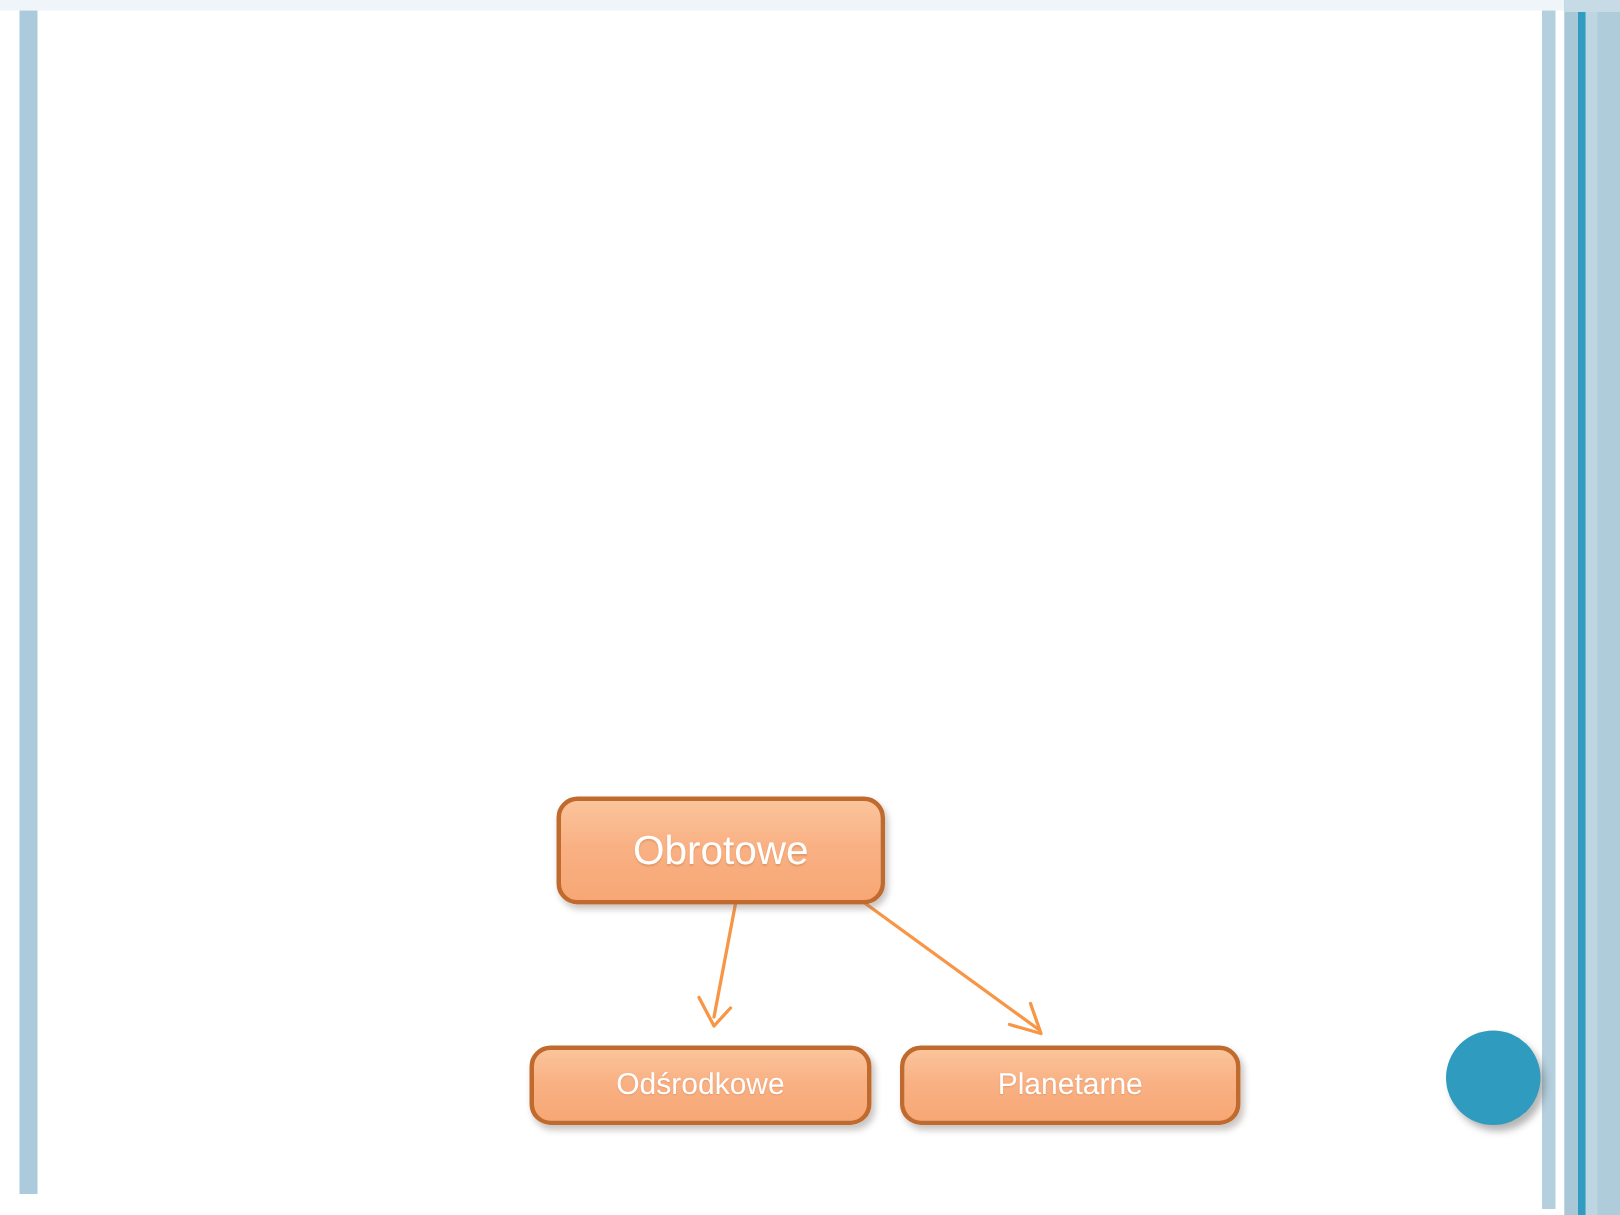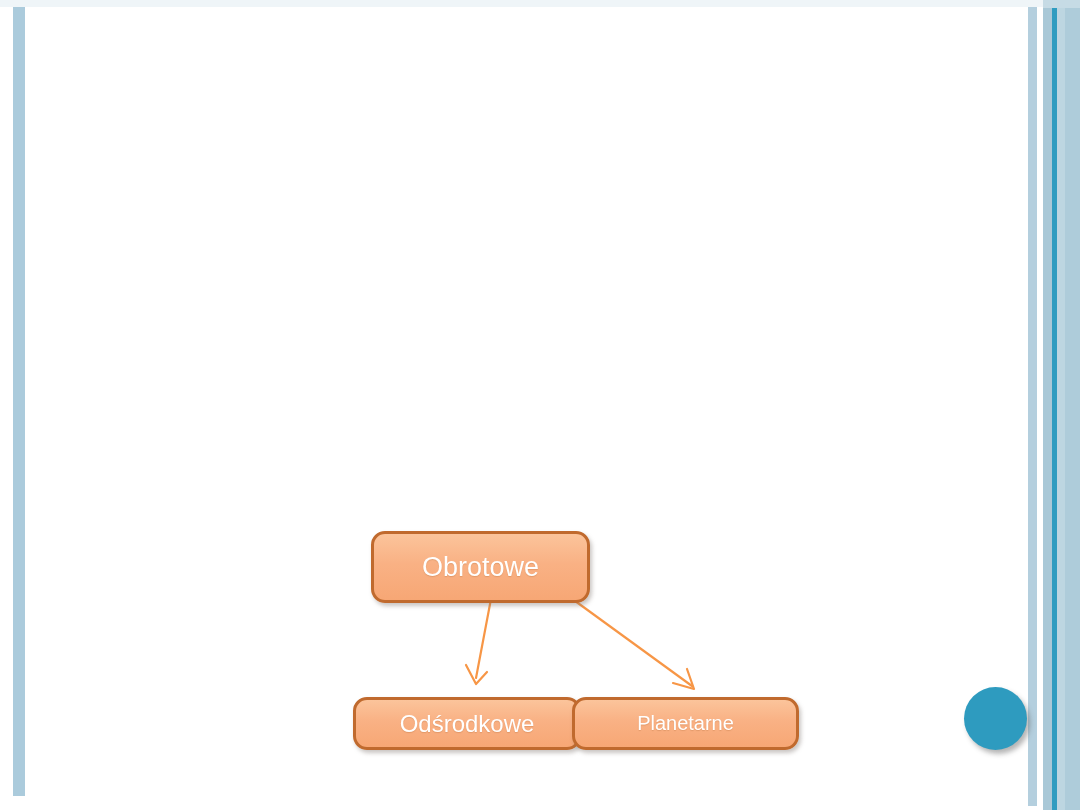--- a/index.html
+++ b/index.html
@@ -138,25 +138,25 @@
     height: 72px;
     font-size: 27px;
     margin-top: 44px;
   }
 
   #node-centrifugal {
     left: 353px;
     top: 697px;
     width: 228px;
     height: 53px;
-    font-size: 24px;
+    font-size: 20px;
   }
 
   #node-planetary {
-    left: 572px;
+    left: 600px;
     top: 697px;
     width: 227px;
     height: 53px;
     font-size: 20px;
   }
 
   #arrow-layer {
     position: absolute;
     left: 0;
     top: 0;

